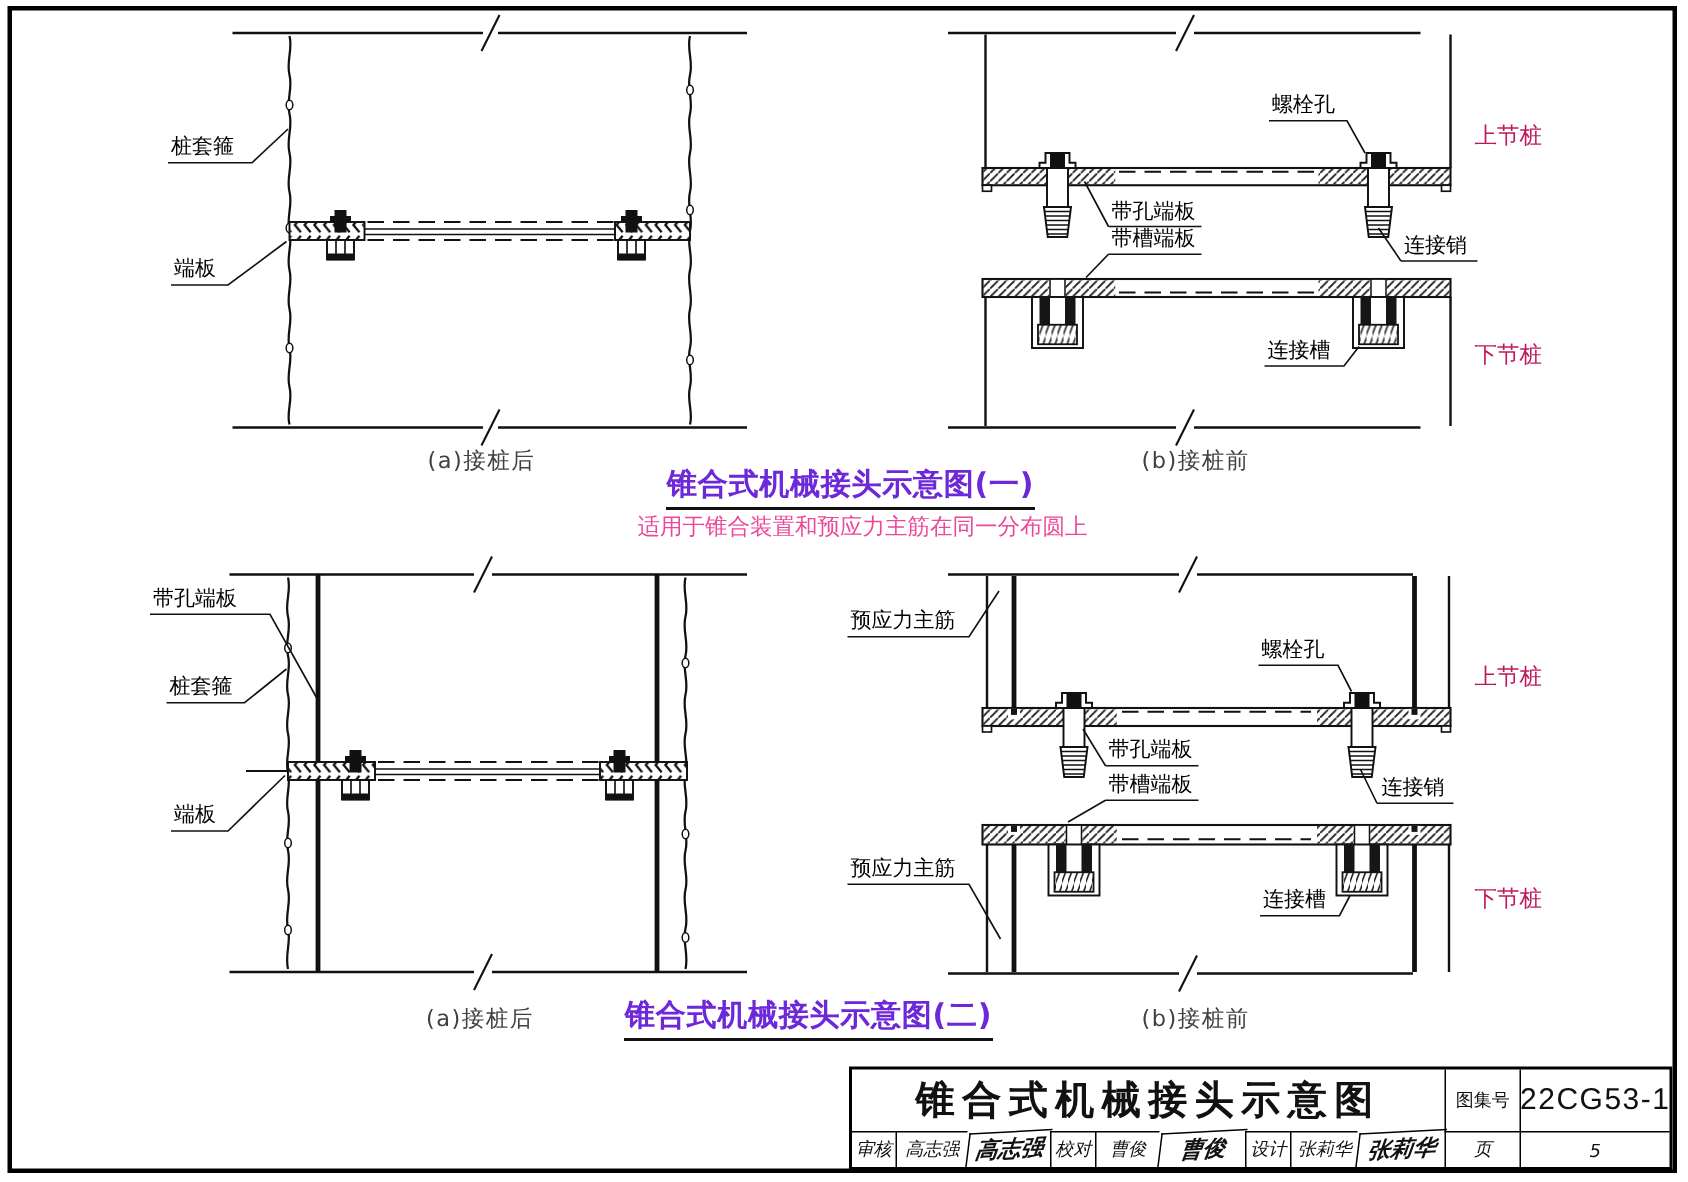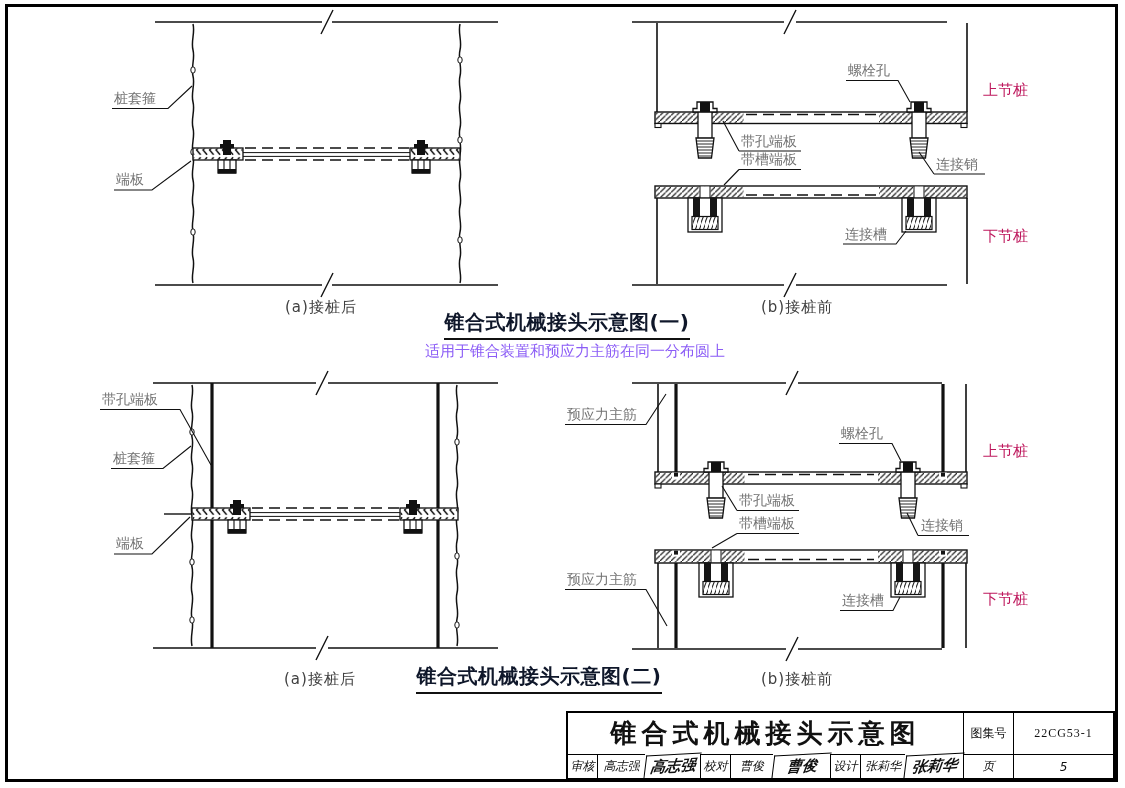--- a/index.html
+++ b/index.html
@@ -1,34 +1,34 @@
 <!DOCTYPE html>
 <html><head>
 <meta charset="utf-8">
 <style>
   html,body{margin:0;padding:0;background:#fff;}
   .page{position:relative;width:1125px;height:788px;background:#fff;overflow:hidden;
         font-family:"DejaVu Sans",sans-serif;color:#111;}
   .art{position:absolute;left:0;top:0;}
-  .lbl{position:absolute;font-size:14px;line-height:1.1;white-space:nowrap;color:#737373;}
+  .lbl{position:absolute;font-size:14px;line-height:1.1;white-space:nowrap;color:#000000;}
   .lbl15{position:absolute;font-size:15px;line-height:1.1;white-space:nowrap;color:#be185d;}
   .cap{position:absolute;font-size:15px;letter-spacing:1px;white-space:nowrap;color:#404040;text-align:center;}
   .fig-title{position:absolute;font-size:20px;font-weight:bold;letter-spacing:0.5px;text-align:center;
-             border-bottom:2px solid #111;padding-bottom:2px;white-space:nowrap;color:#0f172a;}
-  .fig-sub{position:absolute;font-size:15px;text-align:center;white-space:nowrap;color:#8b5cf6;}
+             border-bottom:2px solid #111;padding-bottom:2px;white-space:nowrap;color:#6d28d9;}
+  .fig-sub{position:absolute;font-size:15px;text-align:center;white-space:nowrap;color:#ec4899;}
   .tblock{position:absolute;left:566px;top:711px;width:549px;height:69px;border:2.5px solid #000;
           box-sizing:border-box;display:grid;
           grid-template-columns:29px 48px 55px 30px 43px 57px 30px 45px 58px 50px 1fr;
           grid-template-rows:41px 1fr;background:#fff;}
   .tb-cell{border-left:1.5px solid #000;display:flex;align-items:center;justify-content:center;
            font-size:12px;overflow:hidden;white-space:nowrap;box-sizing:border-box;}
   .tb-cell.first{border-left:none;}
   .tb-row2{border-top:1.5px solid #000;font-style:italic;}
   .tb-title{grid-column:1/10;font-size:26px;font-weight:bold;letter-spacing:5px;}
-  .tb-atlas-no{font-size:12px;letter-spacing:1px;font-family:Liberation Serif, serif;}
+  .tb-atlas-no{font-size:20px;letter-spacing:1px;font-family:Liberation Sans, sans-serif;}
   .tb-sig{font-size:15px;font-weight:bold;font-style:italic;transform:skewX(-10deg) rotate(-3deg);}
 </style>
 </head>
 <body>
 
 <div class="page">
 
   <svg class="art" width="1125" height="788" viewBox="0 0 1125 788">
     <defs>
       <pattern id="hatch" patternUnits="userSpaceOnUse" width="5.5" height="5.5">

